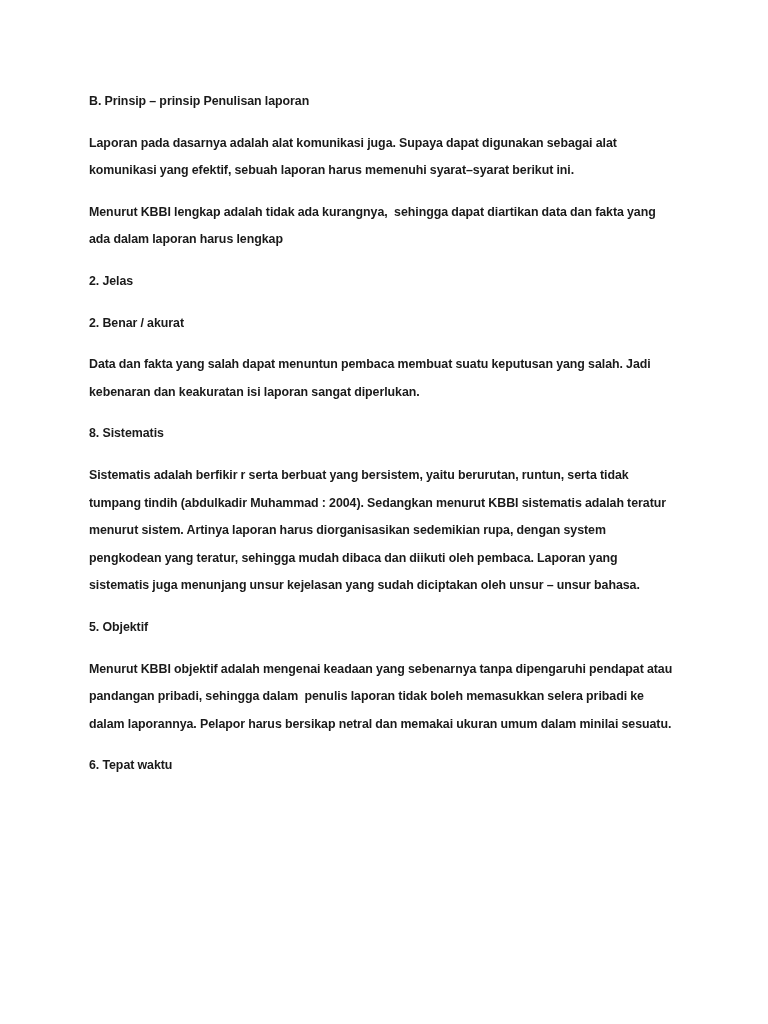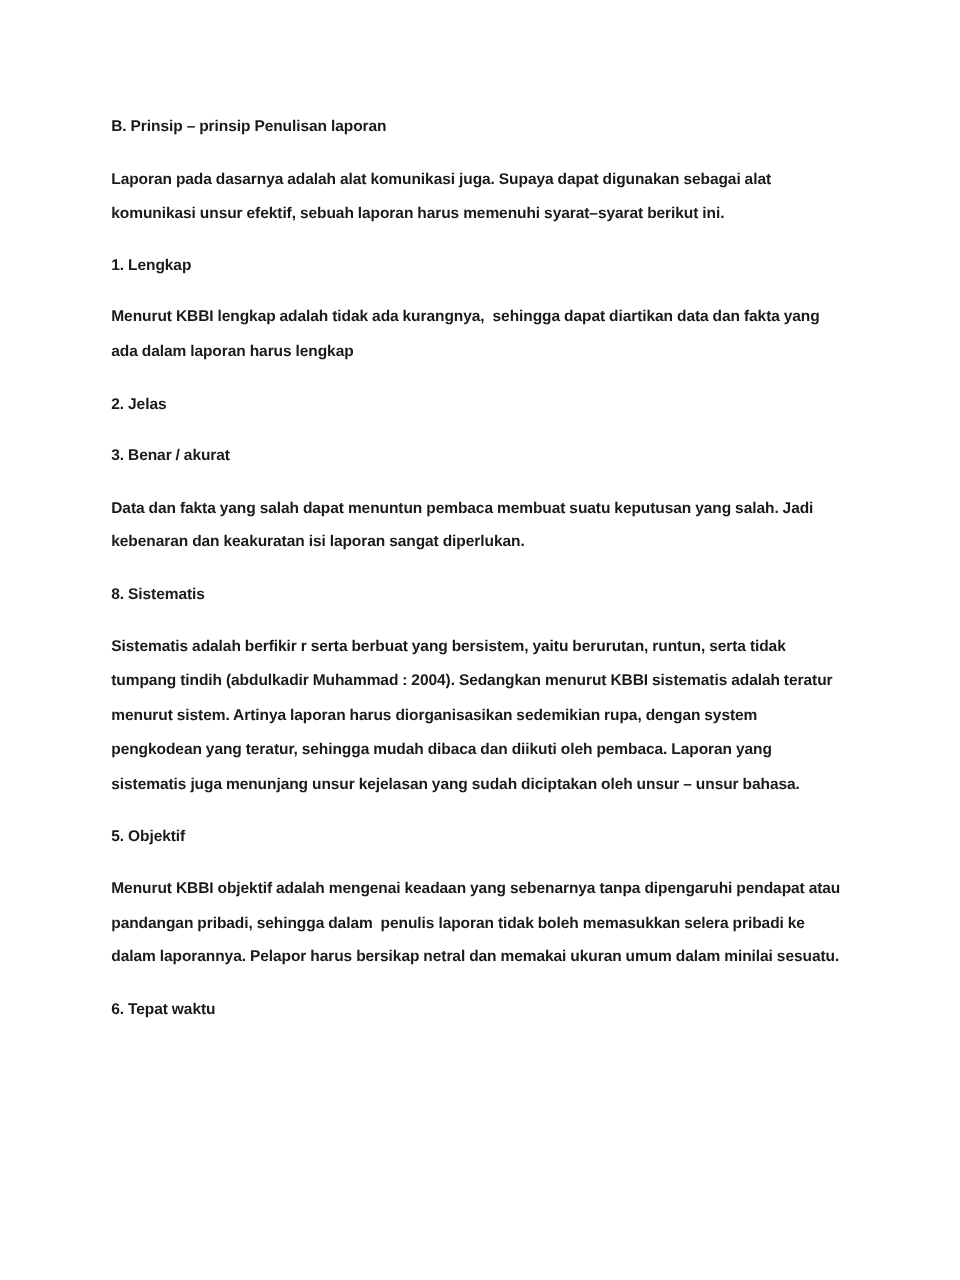--- a/index.html
+++ b/index.html
@@ -50,30 +50,29 @@
   }
 </style>
 </head>
 <body>
 
 <div class="page">
   <div class="content">
 
     <p class="block heading">B. Prinsip – prinsip Penulisan laporan</p>
 
-    <p class="block para">Laporan pada dasarnya adalah alat komunikasi juga. Supaya dapat digunakan sebagai alat komunikasi unsur efektif, sebuah laporan harus memenuhi syarat–syarat berikut ini.</p>
+    <p class="block para">Laporan pada dasarnya adalah alat komunikasi juga. Supaya dapat digunakan sebagai alat komunikasi yang efektif, sebuah laporan harus memenuhi syarat–syarat berikut ini.</p>
 
-    <p class="block heading">1. Lengkap</p>
 
     <p class="block para">Menurut KBBI lengkap adalah tidak ada kurangnya,  sehingga dapat diartikan data dan fakta yang ada dalam laporan harus lengkap</p>
 
     <p class="block heading">2. Jelas</p>
 
 
-    <p class="block heading">3. Benar / akurat</p>
+    <p class="block heading">2. Benar / akurat</p>
 
     <p class="block para">Data dan fakta yang salah dapat menuntun pembaca membuat suatu keputusan yang salah. Jadi kebenaran dan keakuratan isi laporan sangat diperlukan.</p>
 
     <p class="block heading">8. Sistematis</p>
 
     <p class="block para">Sistematis adalah berfikir r serta berbuat yang bersistem, yaitu berurutan, runtun, serta tidak tumpang tindih (abdulkadir Muhammad : 2004). Sedangkan menurut KBBI sistematis adalah teratur menurut sistem. Artinya laporan harus diorganisasikan sedemikian rupa, dengan system pengkodean yang teratur, sehingga mudah dibaca dan diikuti oleh pembaca. Laporan yang sistematis juga menunjang unsur kejelasan yang sudah diciptakan oleh unsur – unsur bahasa.</p>
 
     <p class="block heading">5. Objektif</p>
 
     <p class="block para">Menurut KBBI objektif adalah mengenai keadaan yang sebenarnya tanpa dipengaruhi pendapat atau pandangan pribadi, sehingga dalam  penulis laporan tidak boleh memasukkan selera pribadi ke dalam laporannya. Pelapor harus bersikap netral dan memakai ukuran umum dalam minilai sesuatu.</p>

